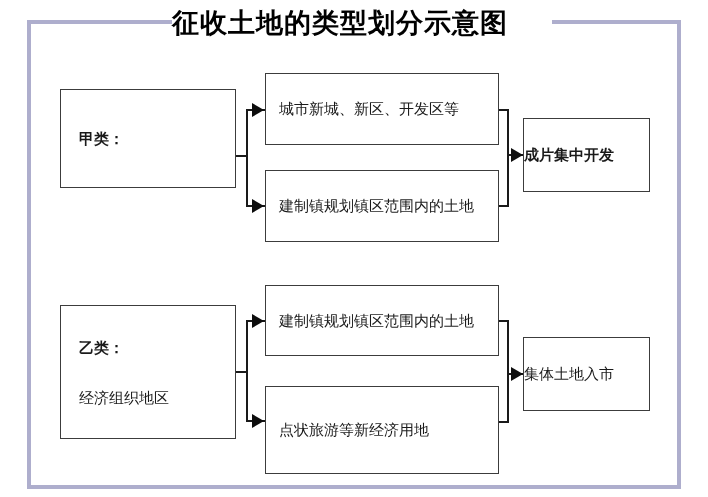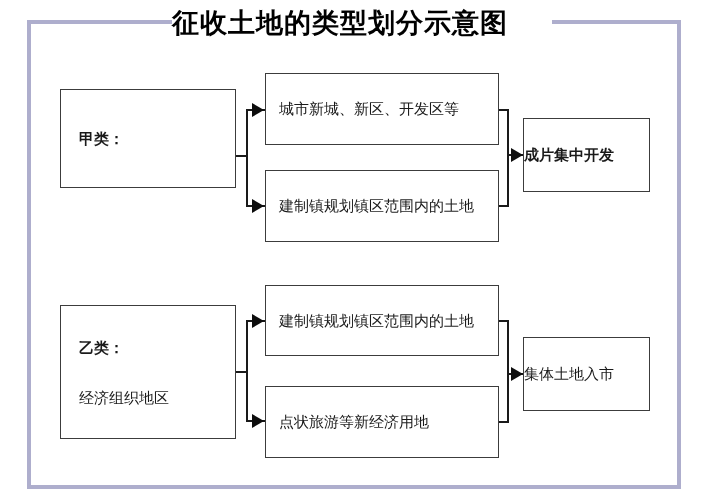--- a/index.html
+++ b/index.html
@@ -73,21 +73,21 @@
 
   
   #node-cat-a { left: 60px;  top: 89px; width: 176px; height: 99px; }
   #node-cat-b { left: 60px;  top: 305px; width: 176px; height: 134px; gap: 19px; }
   #node-cat-a .line, #node-cat-b .line { line-height: 31px; }
 
   
   #node-a1 { left: 265px; top: 73px;  width: 234px; height: 72px; }
   #node-a2 { left: 265px; top: 170px; width: 234px; height: 72px; }
   #node-b1 { left: 265px; top: 285px; width: 234px; height: 71px; }
-  #node-b2 { left: 265px; top: 386px; width: 234px; height: 72px; }
+  #node-b2 { left: 265px; top: 386px; width: 234px; height: 88px; }
   #node-a1 .line, #node-a2 .line,
   #node-b1 .line, #node-b2 .line { padding-left: 13px; }
 
   
   #node-out-a { left: 523px; top: 118px; width: 127px; height: 74px; }
   #node-out-b { left: 523px; top: 337px; width: 127px; height: 74px; }
   #node-out-a .line { font-weight: bold; }
 
   
   .conn {

